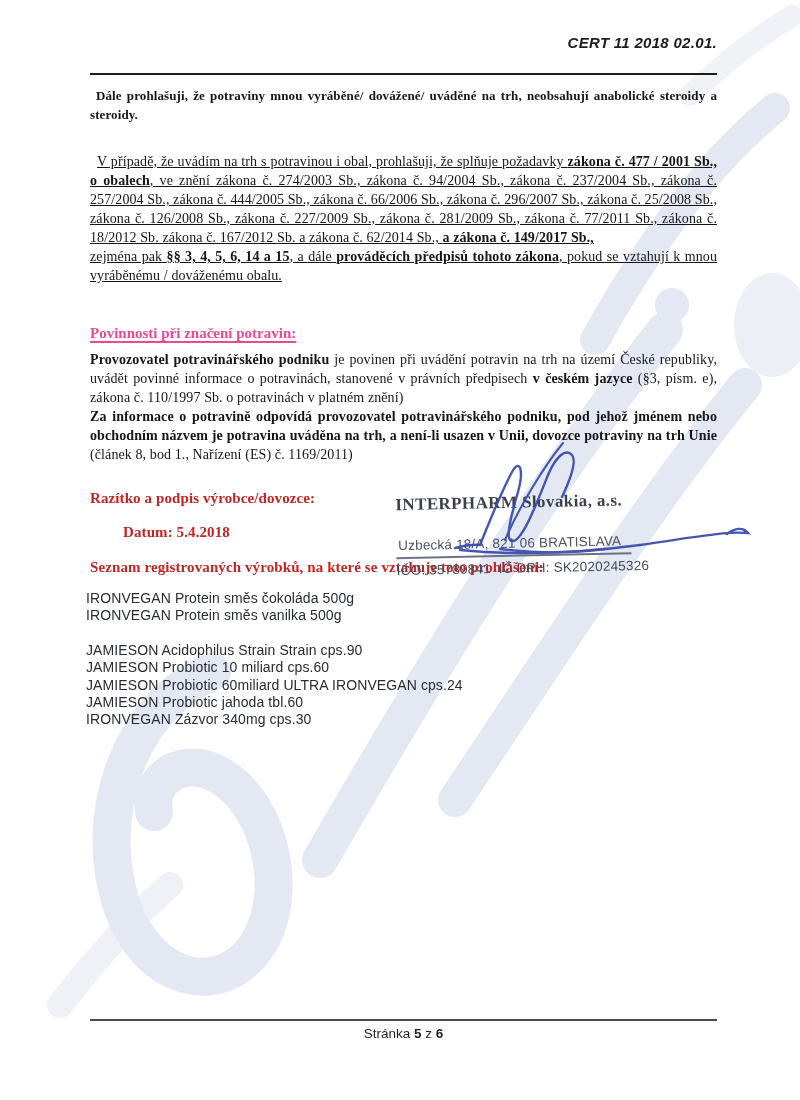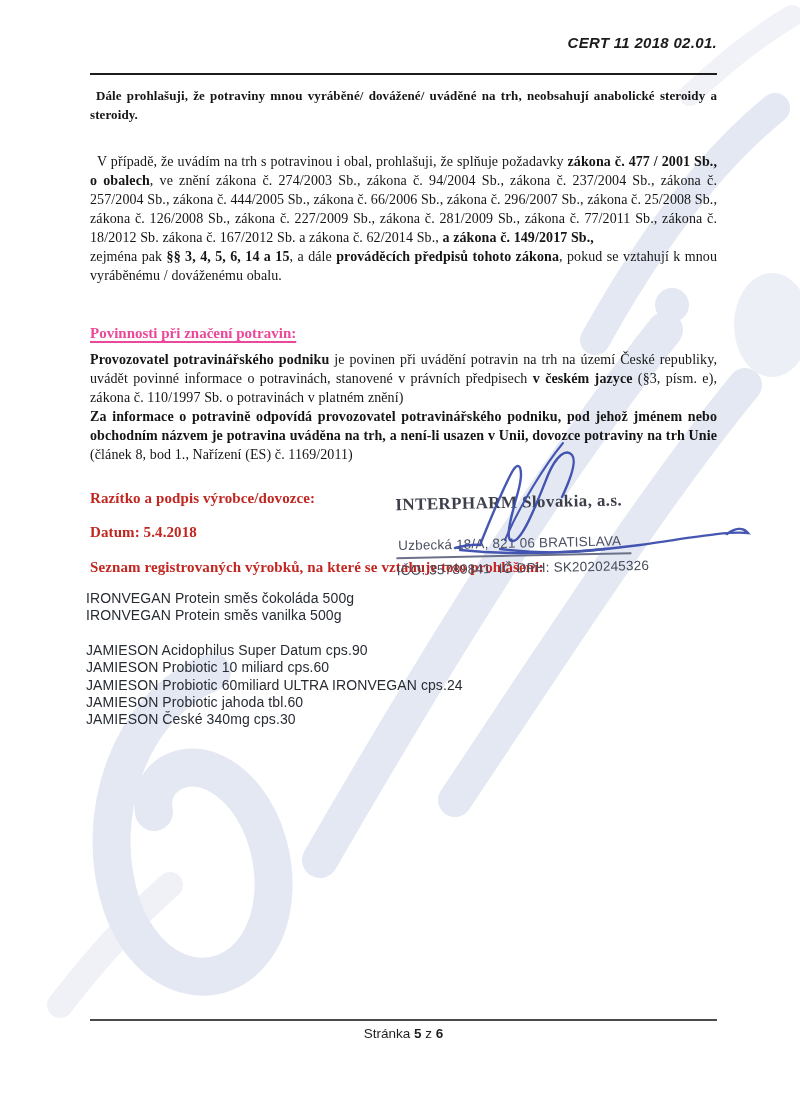--- a/index.html
+++ b/index.html
@@ -21,38 +21,38 @@
   }
   .rule-top{left:90px;top:73px;width:627px;height:2px;background:#1d1d1d;}
 
   .para{
     left:90px;width:627px;margin:0;
     font:14px/19px "Liberation Serif",serif;
     color:#151515;text-align:justify;letter-spacing:.1px;
   }
   .bold-para{font-weight:700;font-size:13px;}
   #p-declaration{top:86px;text-indent:6px;}
-  #p-packaging{top:152px;text-indent:7px;}
+  #p-packaging{top:152px;text-indent:7px;text-decoration:underline;}
   #p-labeling{top:350px;}
   .para .b,.footer-text .b{font-weight:700;}
 
   .heading{
     left:90px;top:324px;
     font:700 15px/1.3 "Liberation Serif",serif;
     color:#ec4899;
     text-decoration:underline;text-underline-offset:3px;text-decoration-thickness:1.5px;
   }
 
   .red-label{
     left:90px;
     font:700 15px/1.3 "Liberation Serif",serif;
     color:#c22621;letter-spacing:.1px;
   }
   #lbl-razitko{top:489px;}
-  #lbl-datum{top:523px;}
+  #lbl-datum{top:523px;margin-left:33px;}
   #lbl-seznam{top:558px;}
 
   .stamp{left:396px;top:492px;width:300px;transform:rotate(-1.2deg);}
   .stamp-company{
     font:700 17px/1.2 "Liberation Serif",serif;
     color:#3d3f4a;letter-spacing:.4px;
   }
   .stamp-address{
     display:inline-block;margin-top:5px;
     font:13.5px/1.25 "Liberation Sans",sans-serif;
@@ -127,23 +127,23 @@
       <path d="M 500 549 C 540 554 570 553 605 549"></path>
       <path stroke-width="2" d="M 505 540 C 520 505 545 465 563 443"></path>
     </g>
   </svg>
 
   <div class="abs prod-list" id="list-iron">
       <div>IRONVEGAN Protein směs čokoláda 500g</div>
       <div>IRONVEGAN Protein směs vanilka 500g</div>
     </div>
   <div class="abs prod-list" id="list-jam">
-      <div>JAMIESON Acidophilus Super Datum cps.90</div>
+      <div>JAMIESON Acidophilus Strain Strain cps.90</div>
       <div>JAMIESON Probiotic 10 miliard cps.60</div>
       <div>JAMIESON Probiotic 60miliard ULTRA IRONVEGAN cps.24</div>
       <div>JAMIESON Probiotic jahoda tbl.60</div>
-      <div>JAMIESON České 340mg cps.30</div>
+      <div>IRONVEGAN Zázvor 340mg cps.30</div>
     </div>
 
   <div class="abs rule-bottom"></div>
   <div class="abs footer-text"><span>Stránka </span><span class="b">5</span><span> z </span><span class="b">6</span></div>
 
 </div>
 
 </body></html>

